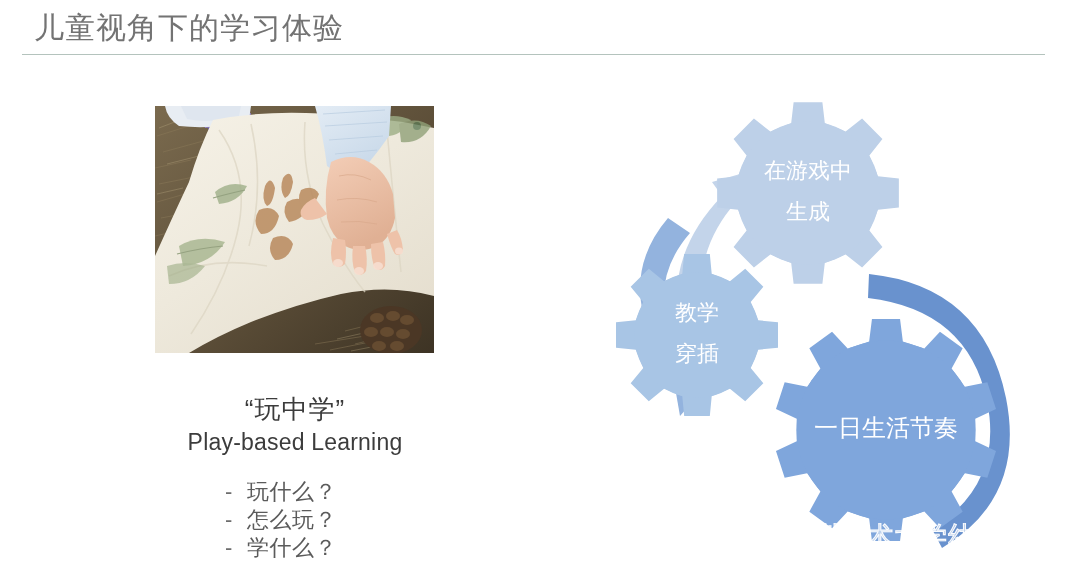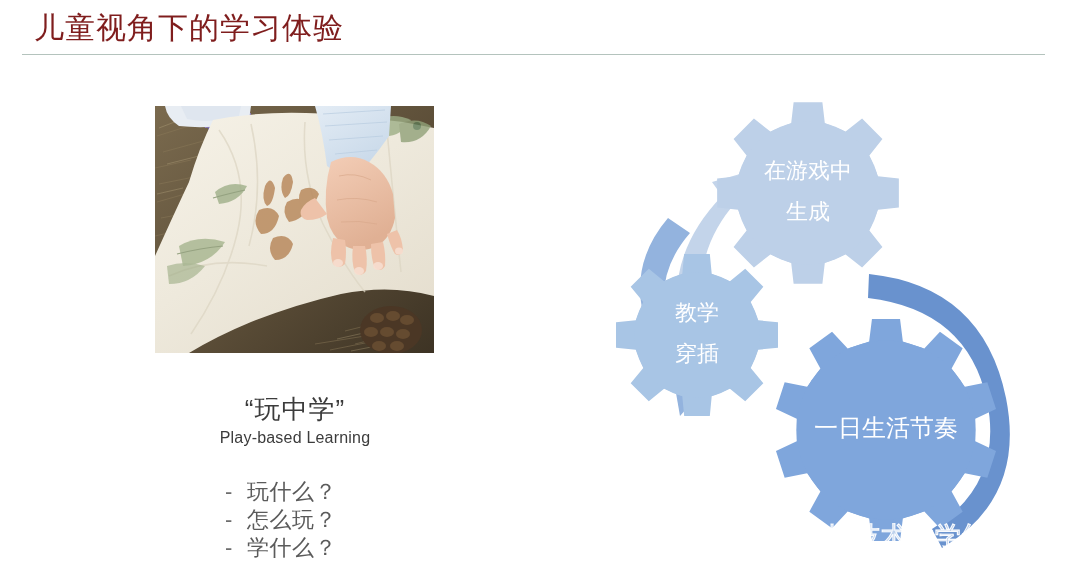--- a/index.html
+++ b/index.html
@@ -17,21 +17,21 @@
   }
 
   
   #slide-title {
     position: absolute;
     left: 34px;
     top: 8px;
     font-size: 30px;
     font-weight: 400;
     letter-spacing: 1px;
-    color: #7f1d1d;
+    color: #737373;
     white-space: nowrap;
   }
   #title-rule {
     position: absolute;
     left: 22px;
     top: 54px;
     width: 1023px;
     height: 1px;
     background: #b4c3bd;
   }
@@ -57,21 +57,21 @@
     font-size: 26px;
     color: #3c3c3c;
     letter-spacing: 1px;
   }
   #caption-en {
     position: absolute;
     left: 0;
     top: 429px;
     width: 590px;
     text-align: center;
-    font-size: 16px;
+    font-size: 23px;
     color: #3c3c3c;
     letter-spacing: 0.2px;
   }
   #question-list {
     position: absolute;
     left: 225px;
     top: 478px;
     font-size: 22px;
     color: #5b5b5b;
     line-height: 28px;
@@ -97,21 +97,21 @@
     dominant-baseline: middle;
   }
 
   
   #watermark {
     position: absolute;
     left: 752px;
     top: 519px;
     display: flex;
     align-items: center;
-    gap: 14px;
+    gap: 0;
     pointer-events: none;
   }
   #watermark-text {
     font-size: 26px;
     letter-spacing: 1px;
     color: rgba(255,255,255,0.0);
     -webkit-text-stroke: 1.1px rgba(255,255,255,0.95);
     text-shadow: 0 0 1px rgba(255,255,255,0.5);
     white-space: nowrap;
   }

